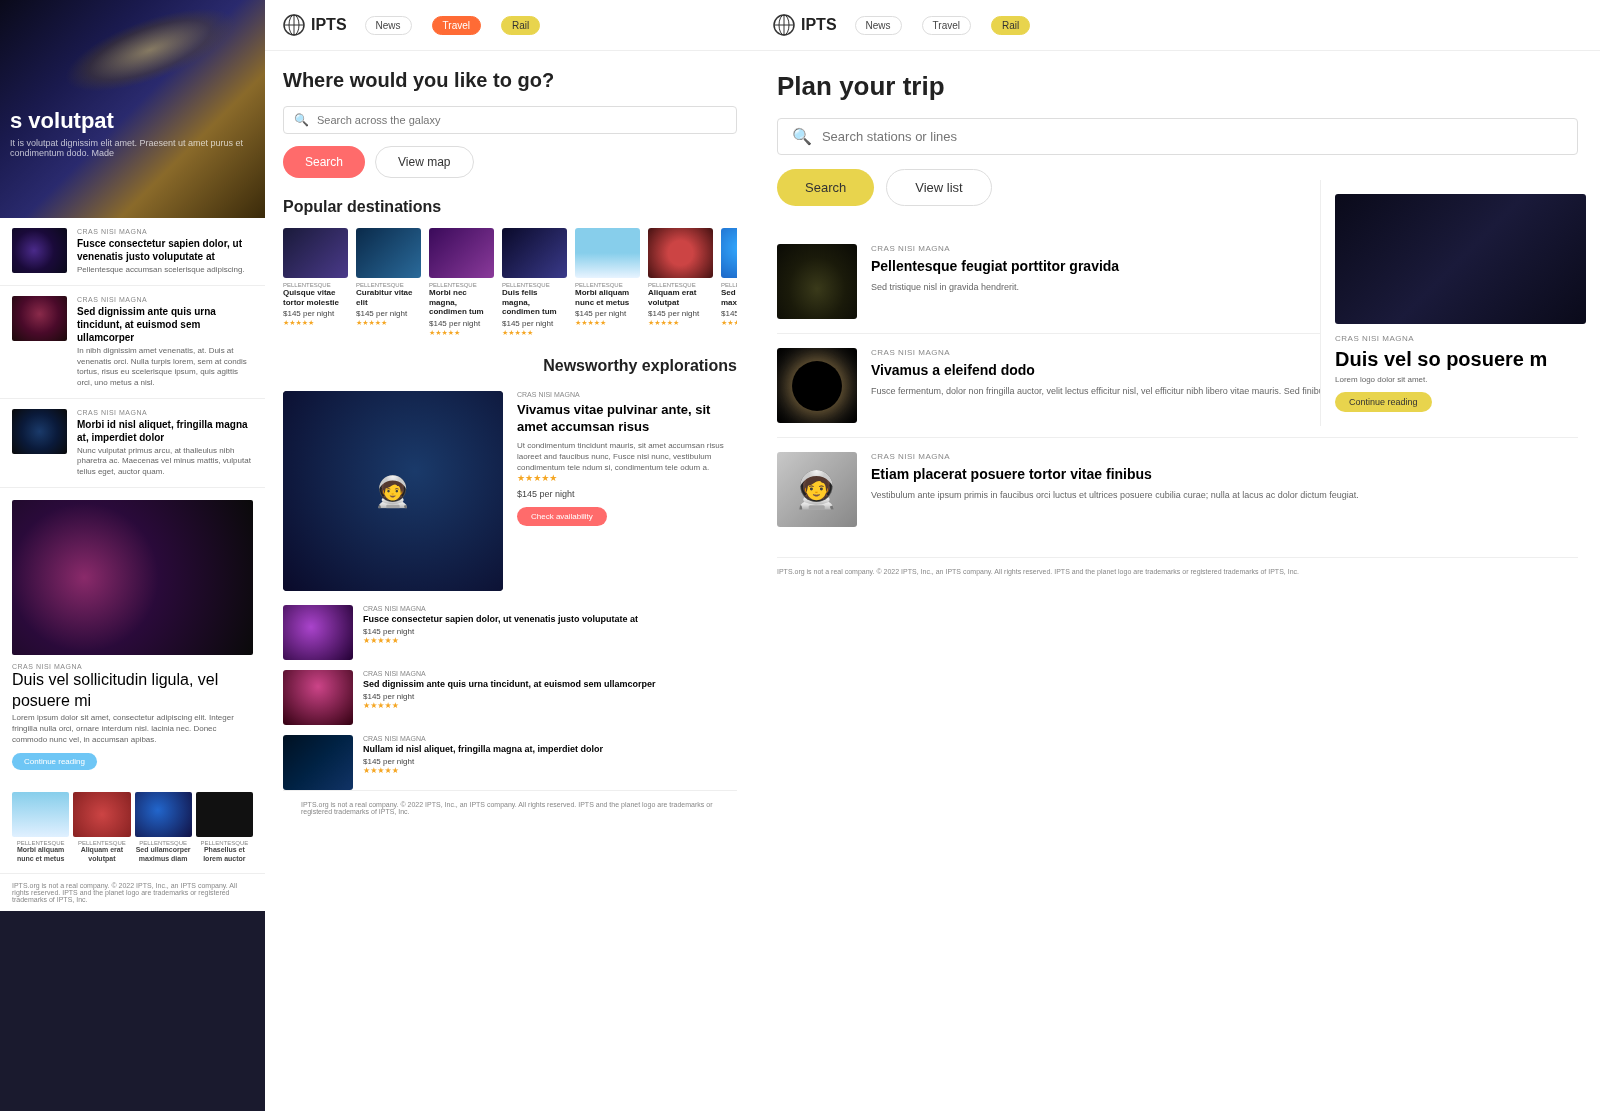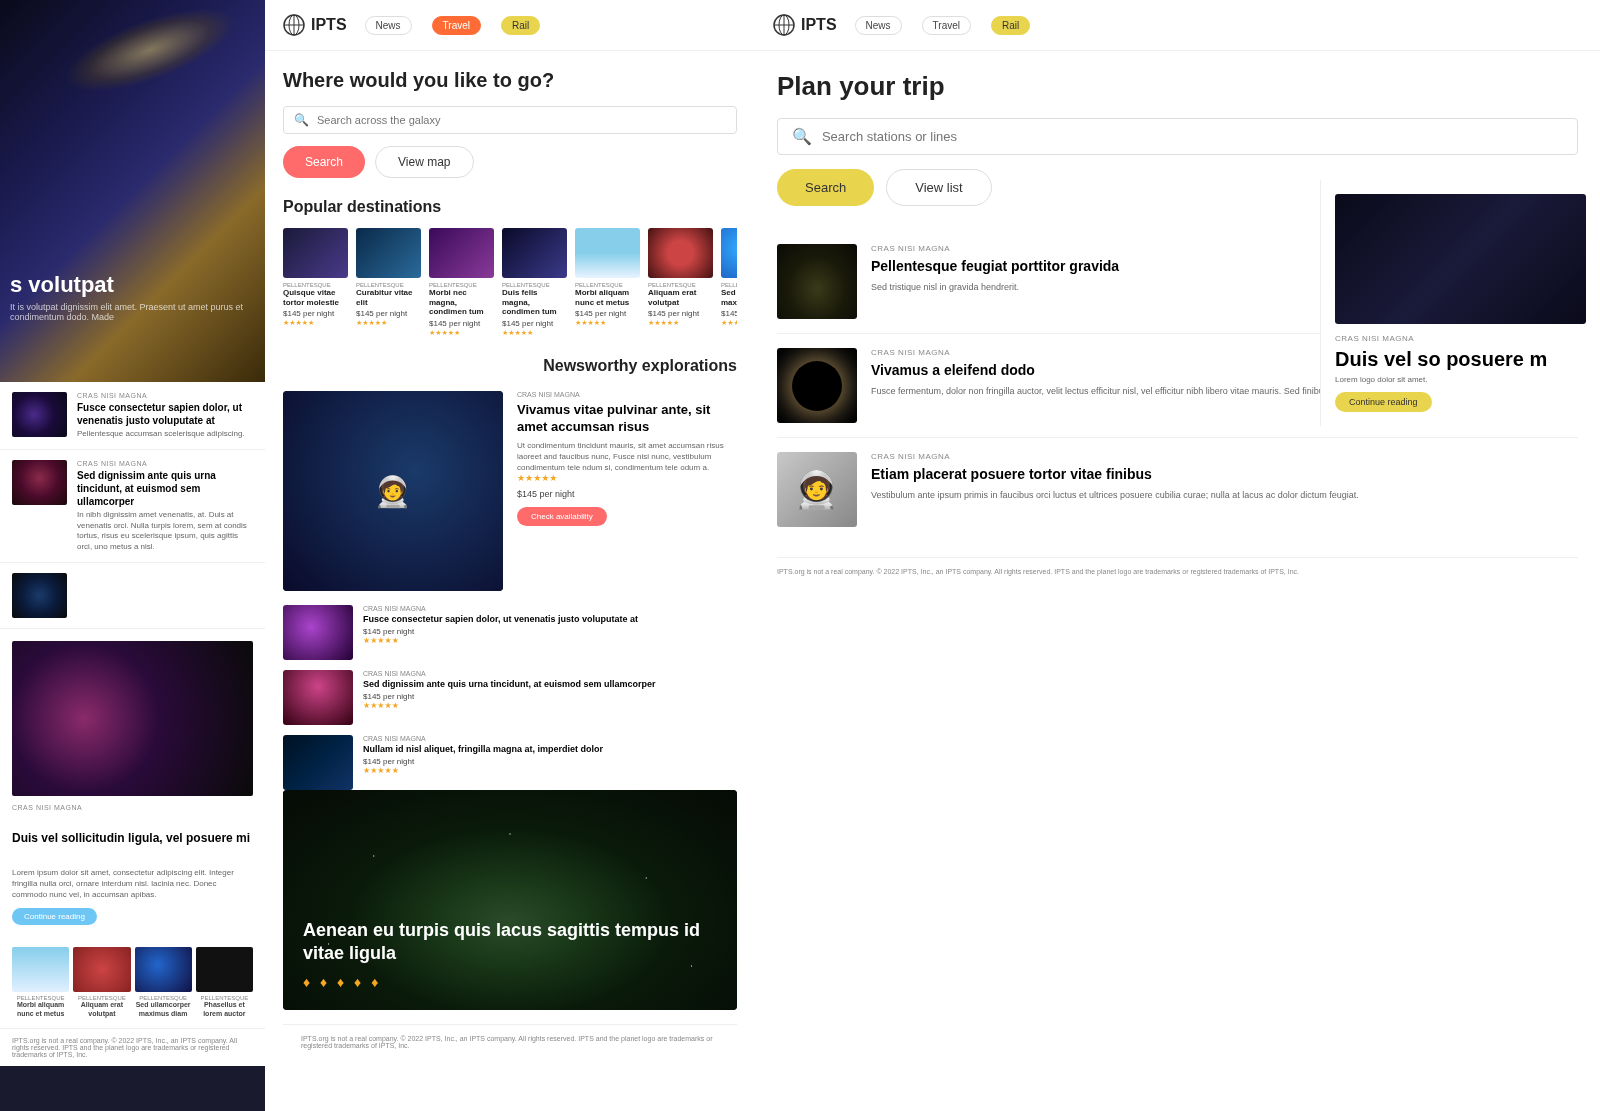--- a/index.html
+++ b/index.html
@@ -17,21 +17,21 @@
     
     .panel-left {
       width: 265px;
       background: #1a1a2e;
       overflow: hidden;
       position: relative;
       flex-shrink: 0;
     }
     .panel-left .hero-img {
       width: 100%;
-      height: 382px;
+      height: 218px;
       background: linear-gradient(135deg, #0a0a1a 0%, #1a1a4e 30%, #2a2a6e 50%, #8a6a2a 70%, #3a2a0a 100%);
       position: relative;
       overflow: hidden;
     }
     .panel-left .hero-img::before {
       content: '';
       position: absolute;
       top: 20px; left: 60px;
       width: 180px; height: 60px;
       background: radial-gradient(ellipse, rgba(200,180,100,0.6) 0%, rgba(100,80,20,0.3) 50%, transparent 70%);
@@ -106,23 +106,23 @@
       border-radius: 2px;
       margin-bottom: 8px;
     }
     .featured-article .overline {
       font-size: 7px;
       color: #888;
       text-transform: uppercase;
       letter-spacing: 0.5px;
     }
     .featured-article h3 {
-      font-size: 12px;
-      font-weight: bold;
-      margin: 20px 0;
+      font-size: 16px;
+      font-weight: normal;
+      margin: 0 0;
       line-height: 1.3;
     }
     .featured-article p {
       font-size: 8px;
       color: #666;
       line-height: 1.4;
     }
     .continue-reading-btn {
       background: #6ec6f5;
       color: #fff;
@@ -545,20 +545,25 @@
       <div class="article-item">
         <div class="article-thumb nebula2"></div>
         <div class="article-content">
           <div class="overline">CRAS NISI MAGNA</div>
           <h4>Sed dignissim ante quis urna tincidunt, at euismod sem ullamcorper</h4>
           <p>In nibh dignissim amet venenatis, at. Duis at venenatis orci. Nulla turpis lorem, sem at condis tortus, risus eu scelerisque ipsum, quis agittis orci, uno metus a nisl.</p>
         </div>
       </div>
       <div class="article-item">
         <div class="article-thumb nebula3"></div>
+        <div class="article-content">
+          <div class="overline">CRAS NISI MAGNA</div>
+          <h4>Morbi id nisl aliquet, fringilla magna at, imperdiet dolor</h4>
+          <p>Nunc vulputat primus arcu, at thalleulus nibh pharetra ac. Maecenas vel minus mattis, vulputat tellus eget, auctor quam.</p>
+        </div>
       </div>
     </div>
 
     <div class="featured-article">
       <div class="featured-img"></div>
       <div class="overline">CRAS NISI MAGNA</div>
       <h3>Duis vel sollicitudin ligula, vel posuere mi</h3>
       <p>Lorem ipsum dolor sit amet, consectetur adipiscing elit. Integer fringilla nulla orci, ornare interdum nisl. lacinia nec. Donec commodo nunc vel, in accumsan apibas.</p>
       <button class="continue-reading-btn">Continue reading</button>
     </div>
@@ -716,28 +721,20 @@
           <div class="news-side-img ns3"></div>
           <div class="news-side-content">
             <div class="overline">CRAS NISI MAGNA</div>
             <h4>Nullam id nisl aliquet, fringilla magna at, imperdiet dolor</h4>
             <div class="price">$145 per night</div>
             <div class="stars">★★★★★</div>
           </div>
         </div>
       </div>
 
-      <div class="banner-img">
-        <div class="galaxy"></div>
-        <div class="stars-overlay"></div>
-        <div class="banner-text">
-          <h2>Aenean eu turpis quis lacus sagittis tempus id vitae ligula</h2>
-          <div class="banner-stars">♦ ♦ ♦ ♦ ♦</div>
-        </div>
-      </div>
 
       <div class="footer">IPTS.org is not a real company.
 © 2022 IPTS, Inc., an IPTS company. All rights reserved. IPTS and the planet logo are trademarks or registered trademarks of IPTS, Inc.</div>
     </div>
   </div>
 
   <div class="panel-right">
     <div class="nav">
       <div class="logo">
         <svg class="logo-globe" viewBox="0 0 22 22" fill="none">

